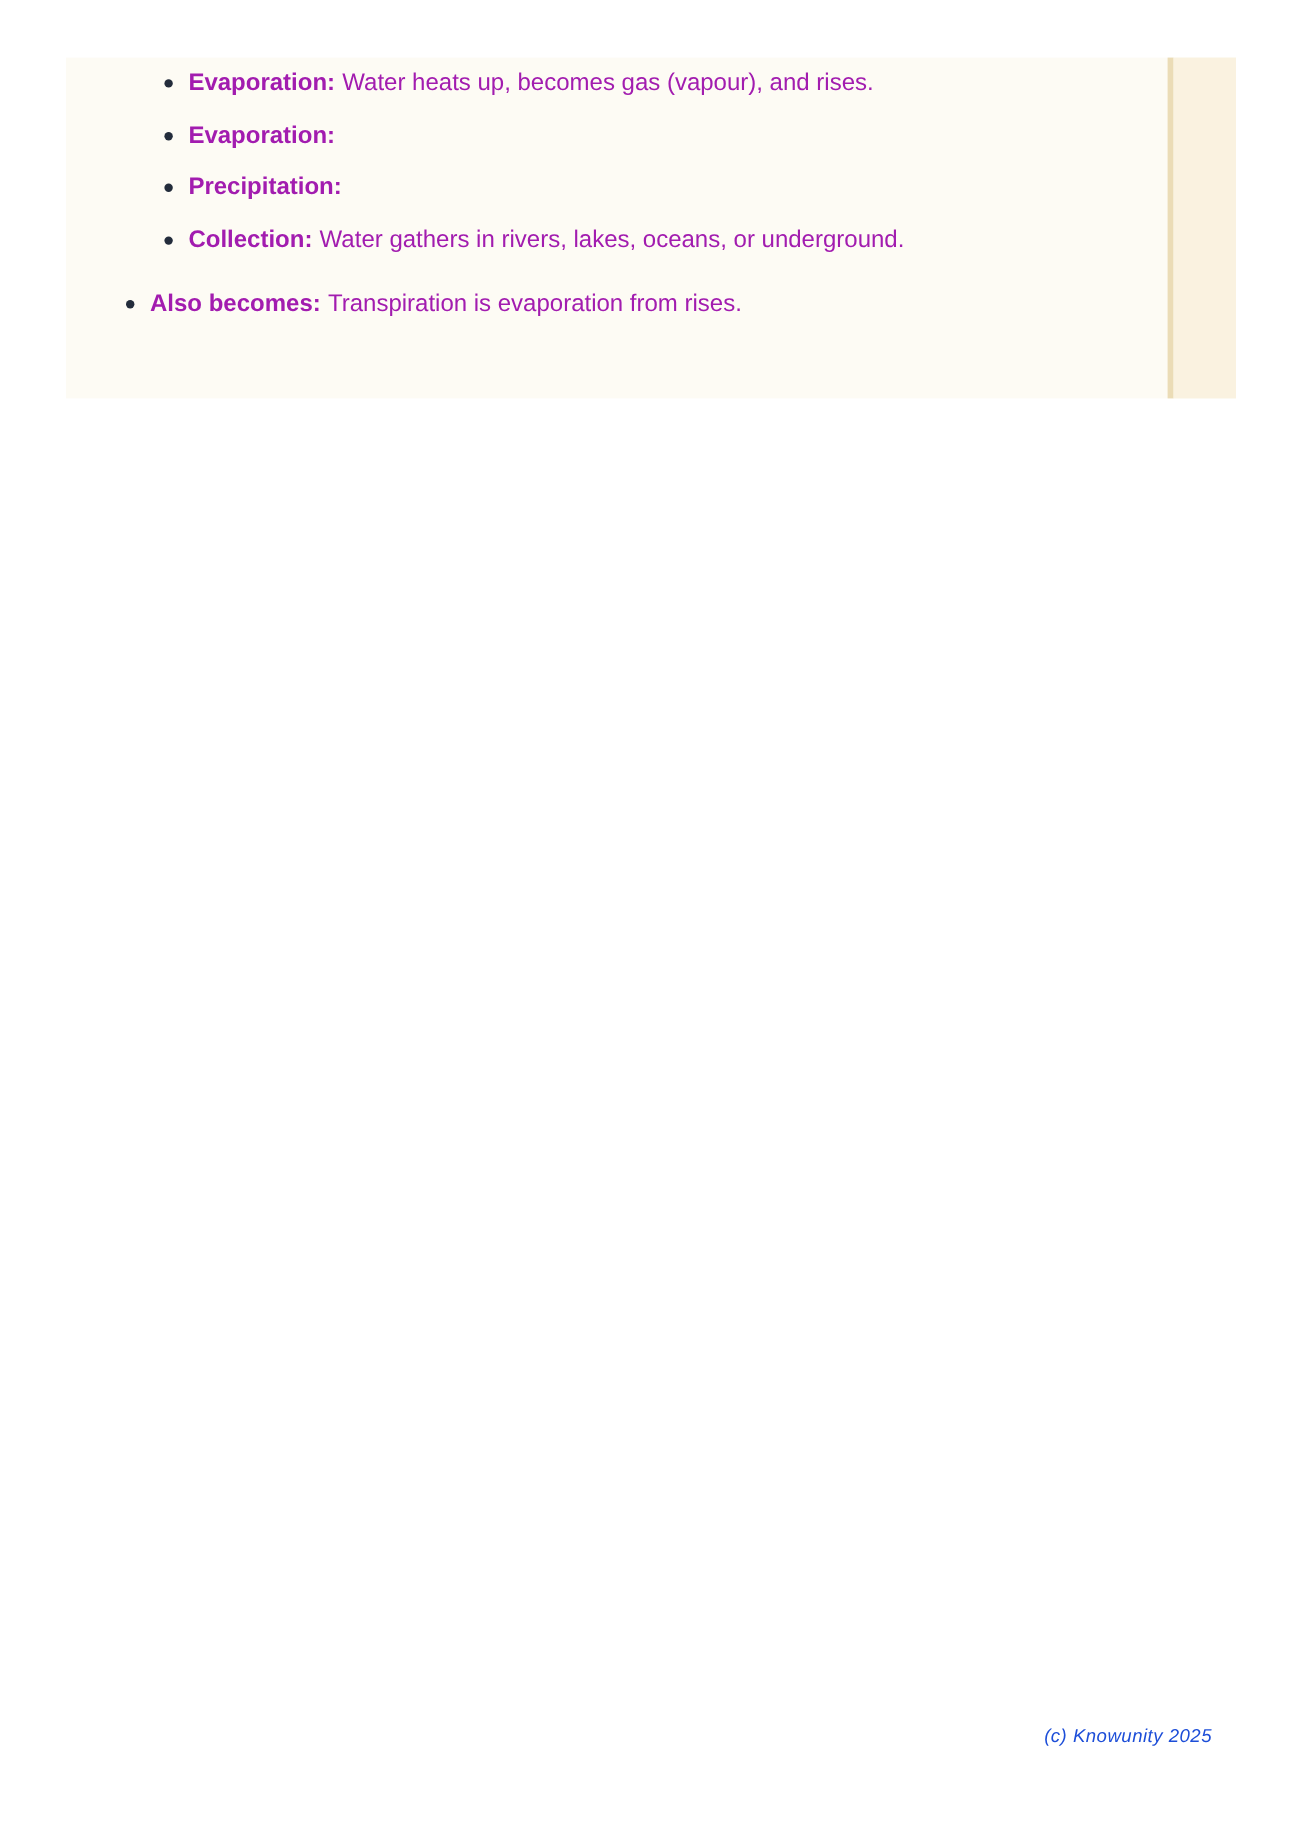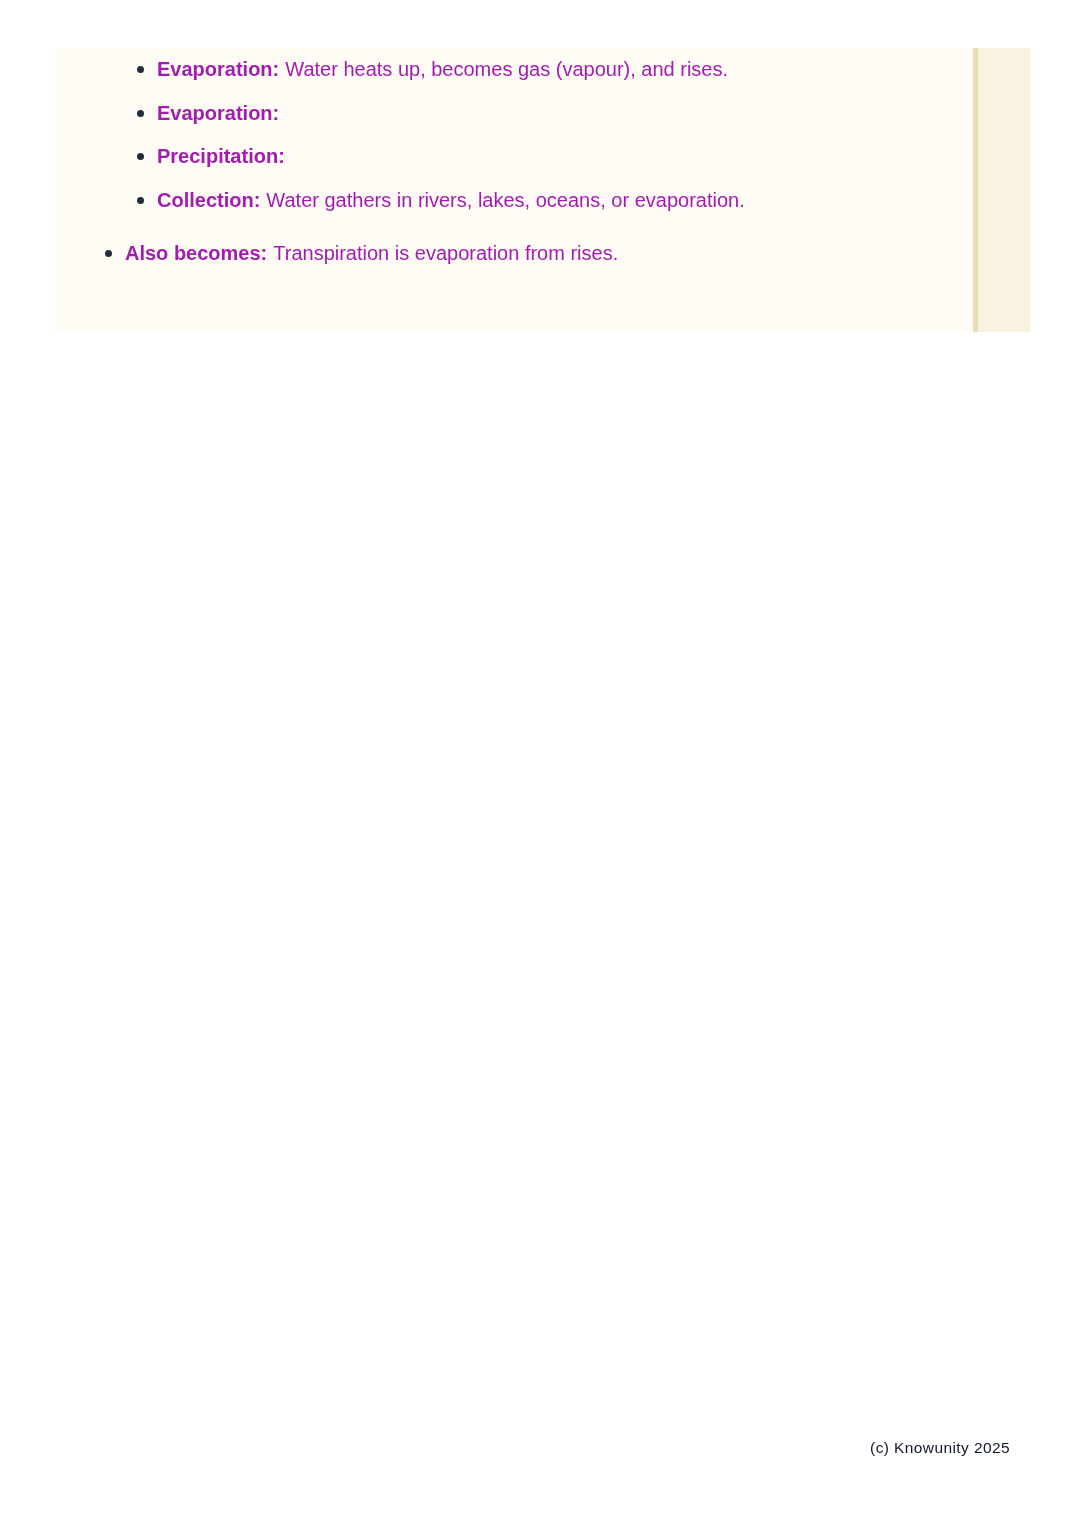--- a/index.html
+++ b/index.html
@@ -66,21 +66,22 @@
   .label { font-weight: bold; margin-right: 6px; }
   .text { font-weight: normal; }
 
   
   .footer {
     position: absolute;
     top: 1439px;
     right: 70px;
     font-size: 15.5px;
     letter-spacing: 0.4px;
-    color: #0f172a;
+    color: #1d4ed8;
+    font-style: italic;
   }
 </style>
 </head>
 <body>
 
 <div class="note-card">
   <div class="accent-line"></div>
   <div class="accent-stripe"></div>
 
   <div class="card-content">
@@ -97,21 +98,21 @@
     </div>
 
     <div class="row inner-row">
       <span class="bullet"></span>
       <span class="label">Precipitation:</span>
     </div>
 
     <div class="row inner-row">
       <span class="bullet"></span>
       <span class="label">Collection:</span>
-      <span class="text">Water gathers in rivers, lakes, oceans, or evaporation.</span>
+      <span class="text">Water gathers in rivers, lakes, oceans, or underground.</span>
     </div>
 
     <div class="row outer-row">
       <span class="bullet"></span>
       <span class="label">Also becomes:</span>
       <span class="text">Transpiration is evaporation from rises.</span>
     </div>
 
   </div>
 </div>

